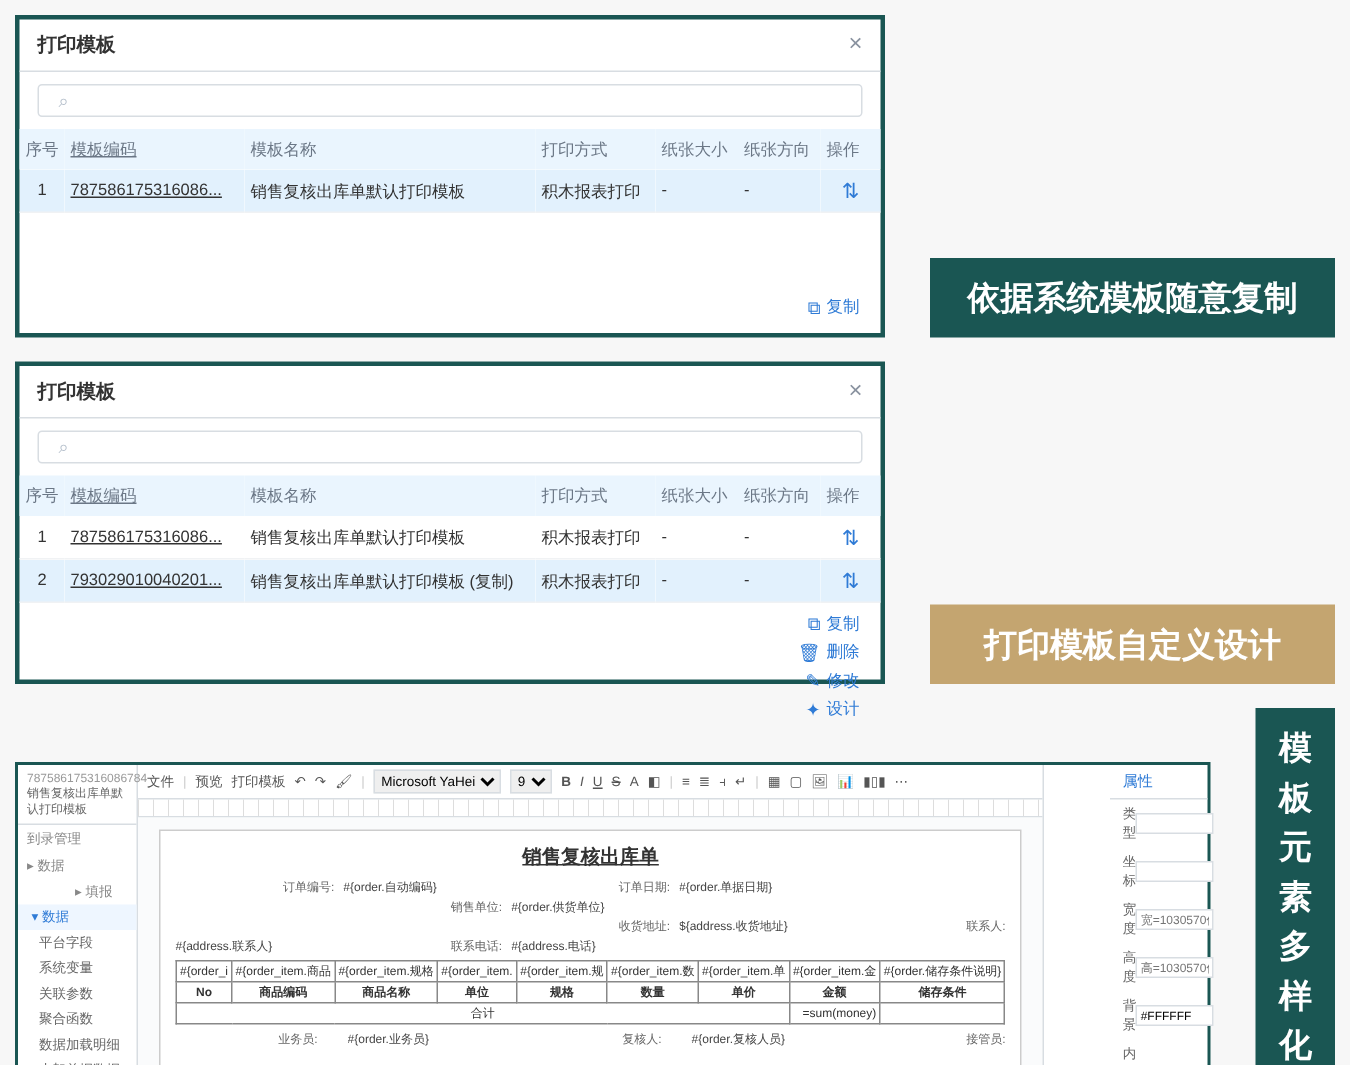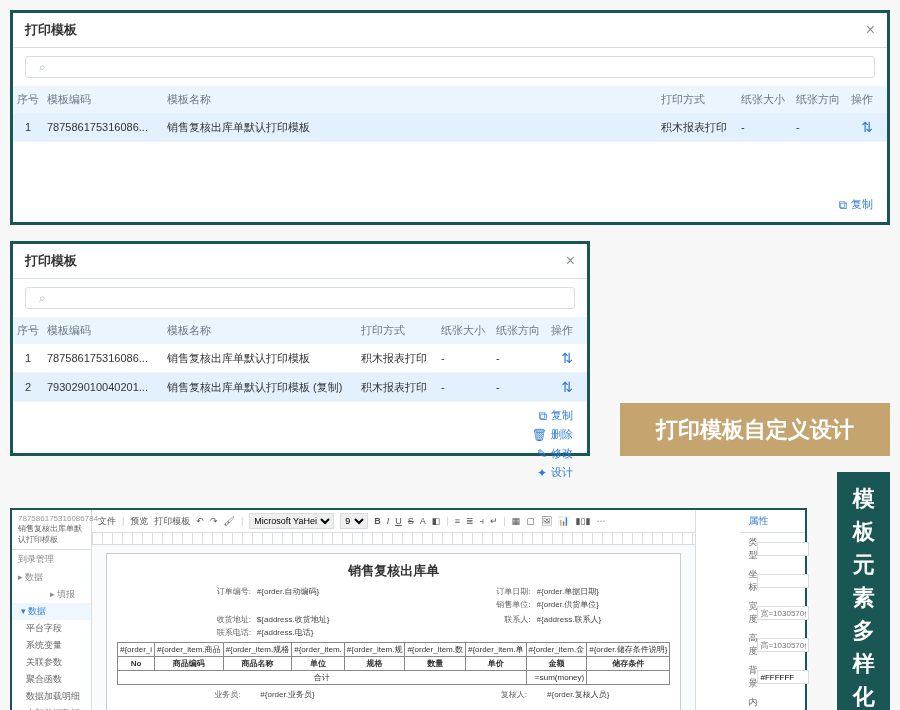--- a/index.html
+++ b/index.html
@@ -48,36 +48,36 @@
   .des-side .grp{padding:3px 6px;color:#888;}
   .des-side .item{padding:2px 6px 2px 14px;color:#666;}
   .des-side .item.active{background:#eef6ff;color:var(--link);}
   .des-main{flex:1;display:flex;flex-direction:column;min-width:0;}
   .toolbar{display:flex;align-items:center;gap:6px;padding:3px 6px;border-bottom:1px solid var(--border);font-size:9px;color:#666;overflow:hidden;white-space:nowrap;}
   .toolbar .sp{color:#ccc;}
   .toolbar select{font-size:9px;border:1px solid var(--border);height:16px;}
   .toolbar .tb{cursor:pointer;color:#555;}
   .canvas{flex:1;background:#fafbfc;padding:8px 14px;overflow:hidden;}
   .sheet{background:#fff;border:1px solid #ccc;min-height:160px;padding:8px 10px;}
-  .sheet .title{text-align:center;font-weight:700;font-size:13px;margin-bottom:6px;}
-  .kv{font-size:8px;display:grid;grid-template-columns:repeat(4,1fr);gap:2px 6px;color:#444;}
+  .sheet .title{text-align:center;font-weight:700;font-size:13px;margin-bottom:6px;text-decoration:underline;}
+  .kv{font-size:8px;display:grid;grid-template-columns:repeat(5,1fr);gap:2px 6px;color:#444;}
   .kv span{white-space:nowrap;overflow:hidden;}
   .kv .lab{text-align:right;color:#666;}
   .mini{width:100%;border-collapse:collapse;font-size:8px;margin-top:4px;}
   .mini th,.mini td{border:1px solid #888;padding:1px 2px;white-space:nowrap;overflow:hidden;}
   .mini td.r{text-align:right;}
   .des-prop{width:110px;border-left:1px solid var(--border);font-size:9px;color:#666;display:flex;flex-direction:column;padding-left:44px;}
   .des-prop .ptab{color:var(--link);padding:4px 8px;border-bottom:1px solid var(--border);font-size:10px;}
   .des-prop .prow{display:flex;justify-content:space-between;padding:3px 8px;align-items:center;}
   .des-prop .prow input{width:52px;font-size:8px;height:14px;border:1px solid var(--border);}
   
   .ruler{height:12px;border-bottom:1px solid var(--border);background:repeating-linear-gradient(to right,#ddd 0,#ddd 1px,transparent 1px,transparent 10px);margin:0 0 0 0;}
   
   .c-idx{width:30px;text-align:center;}
-  .c-code{width:120px;}
+  .c-code{width:120px;text-decoration:underline;}
   .c-name{}
   .c-print{width:80px;}
   .c-size{width:55px;}
   .c-dir{width:55px;}
   .c-op{width:40px;text-align:center;}
 </style>
 </head>
 <body>
 
 <div class="page">
@@ -116,20 +116,23 @@
           </tr>
         </tbody>
       </table>
       <div class="actions">
         <a href="#">
             <span class="ic">⧉</span>
             <span>复制</span>
           </a>
       </div>
     </div>
+    <div class="caption">
+        <span>依据系统模板随意复制</span>
+      </div>
   </div>
 
   <div class="row">
     <div class="panel mid">
       <div class="mhead">
         <span class="mtitle">打印模板</span>
         <span class="close">×</span>
       </div>
       <div class="search">
         <span class="mag">⌕</span>

